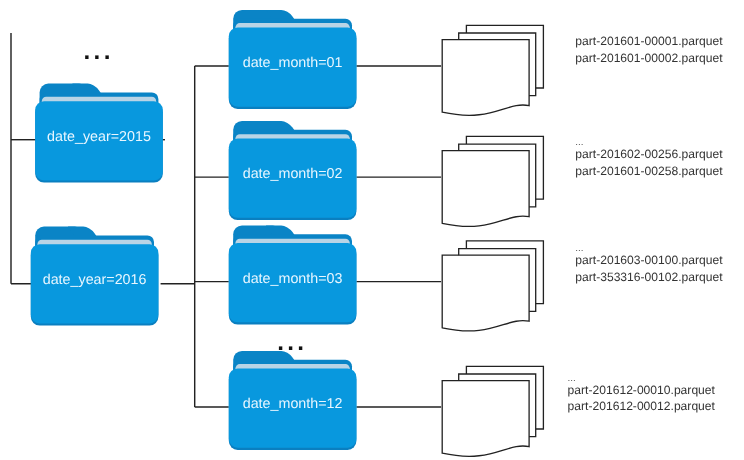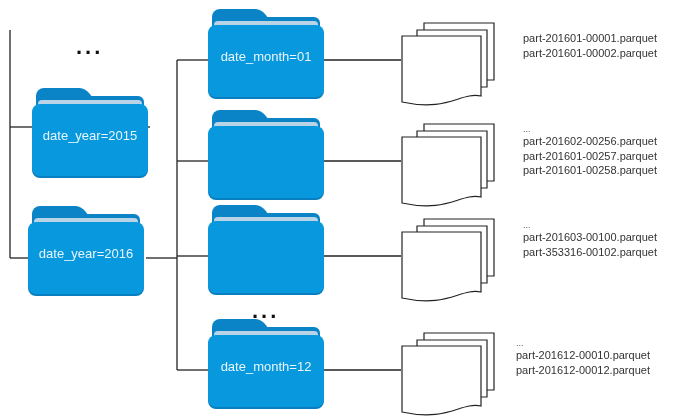--- a/index.html
+++ b/index.html
@@ -47,21 +47,21 @@
     <line x1="324" y1="60" x2="401" y2="60"></line>
     <line x1="324" y1="161" x2="401" y2="161"></line>
     <line x1="324" y1="256" x2="401" y2="256"></line>
     <line x1="324" y1="370" x2="401" y2="370"></line>
   </g>
 </svg>
 
 <div class="ellipsis" style="left:76px; top:42px;">...</div>
 <div class="ellipsis" style="left:252px; top:306px;">...</div>
 
-<div class="folder" style="left:32px; top:88px;text-decoration:underline;">
+<div class="folder" style="left:32px; top:76px;text-decoration:underline;">
   <div class="tab"></div>
     <div class="tab-slope"></div>
   <div class="back"></div>
     <div class="paper"></div>
   <div class="front"></div>
   <div class="label">date_year=2015</div>
 </div>
 <div class="folder" style="left:28px; top:206px;">
   <div class="tab"></div>
     <div class="tab-slope"></div>
@@ -78,27 +78,29 @@
     <div class="paper"></div>
   <div class="front"></div>
   <div class="label">date_month=01</div>
 </div>
 <div class="folder" style="left:208px; top:110px;">
   <div class="tab"></div>
     <div class="tab-slope"></div>
   <div class="back"></div>
     <div class="paper"></div>
   <div class="front"></div>
+  <div class="label">date_month=02</div>
 </div>
 <div class="folder" style="left:208px; top:205px;">
   <div class="tab"></div>
     <div class="tab-slope"></div>
   <div class="back"></div>
     <div class="paper"></div>
   <div class="front"></div>
+  <div class="label">date_month=03</div>
 </div>
 <div class="folder" style="left:208px; top:319px;">
   <div class="tab"></div>
     <div class="tab-slope"></div>
   <div class="back"></div>
     <div class="paper"></div>
   <div class="front"></div>
   <div class="label">date_month=12</div>
 </div>
 
@@ -131,21 +133,20 @@
   </g>
 </svg>
 
 <div class="files" style="left:523px; top:31px;">
   <div>part-201601-00001.parquet</div>
   <div>part-201601-00002.parquet</div>
 </div>
 <div class="files" style="left:523px; top:124px;">
   <div class="dots">...</div>
   <div>part-201602-00256.parquet</div>
-  <div>part-201601-00257.parquet</div>
   <div>part-201601-00258.parquet</div>
 </div>
 <div class="files" style="left:523px; top:220px;">
   <div class="dots">...</div>
   <div>part-201603-00100.parquet</div>
   <div>part-353316-00102.parquet</div>
 </div>
 <div class="files" style="left:516px; top:338px;">
   <div class="dots">...</div>
   <div>part-201612-00010.parquet</div>

